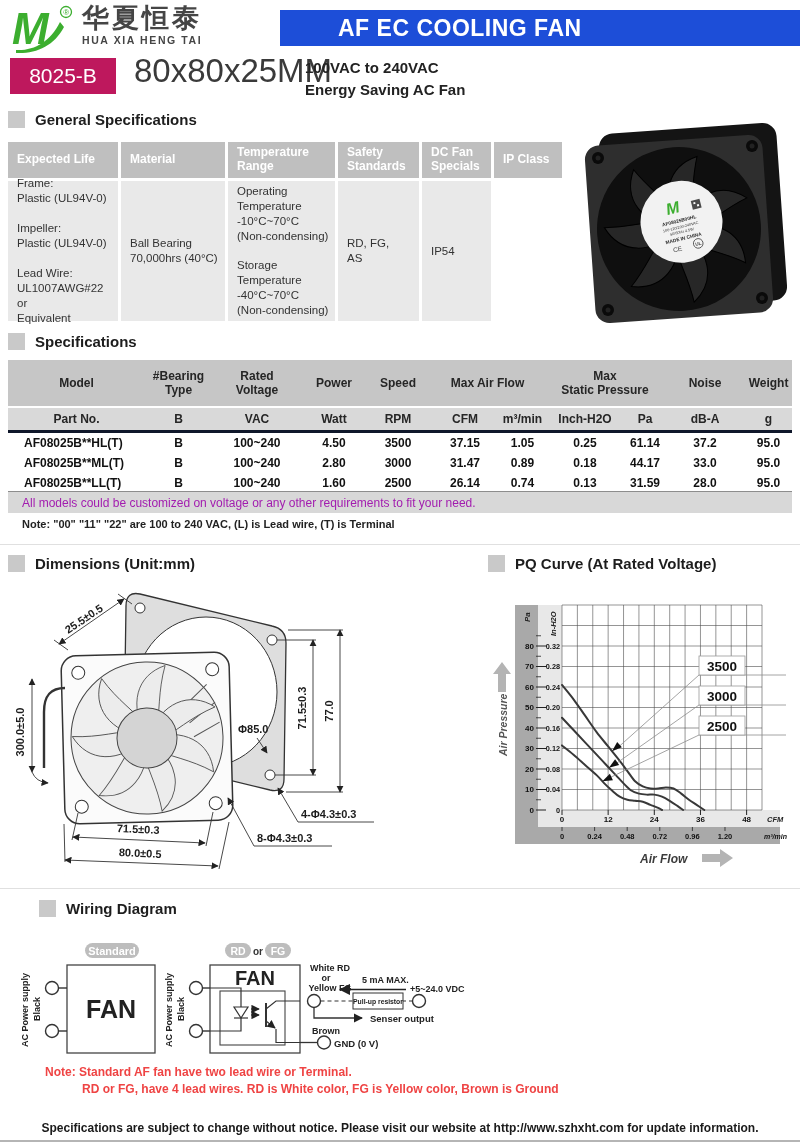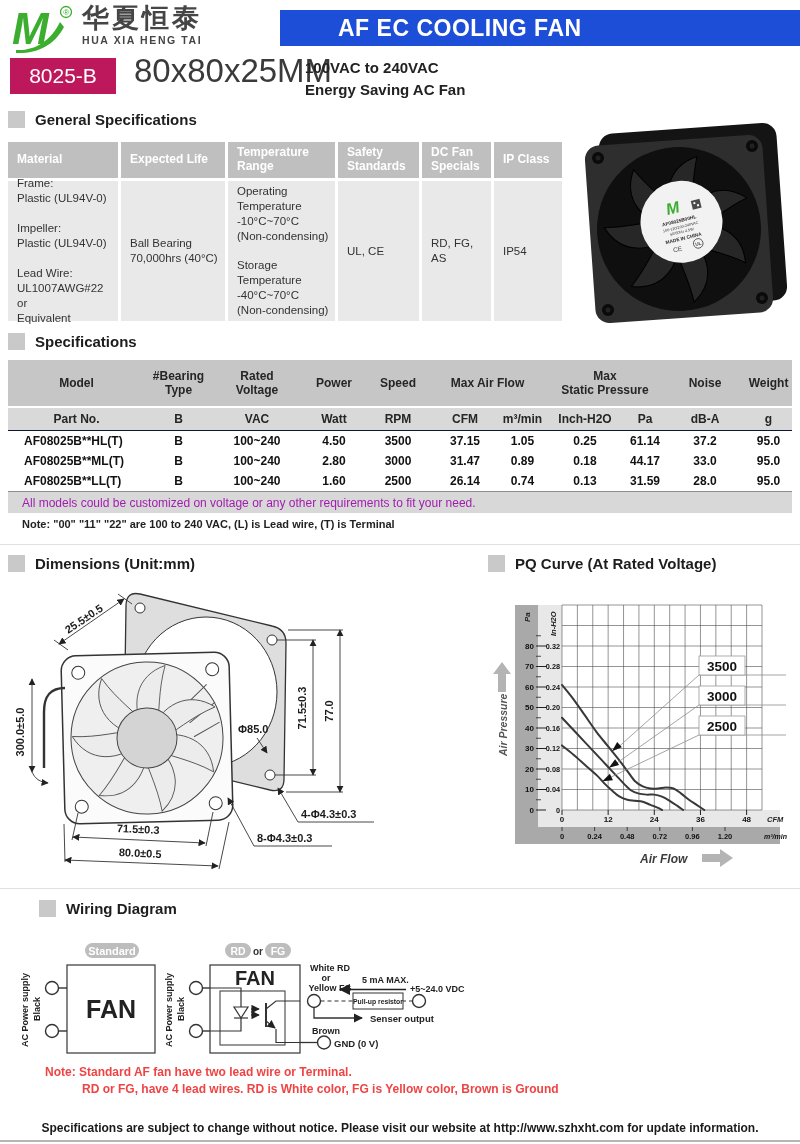--- a/index.html
+++ b/index.html
@@ -25,21 +25,21 @@
   #gen-table .gh{background:#bfbfbf;color:#fff;font-size:12px;font-weight:bold;display:flex;align-items:center;
     padding:0 0 0 9px;height:36px;white-space:pre-line;line-height:1.15;}
   #gen-table .gb{background:#e9e9e9;color:#333;font-size:11.5px;display:flex;align-items:center;
     padding:6px 4px 6px 9px;height:128px;white-space:pre-line;line-height:1.3;}
   
   #spec-table{left:8px;top:360px;width:784px;border-collapse:collapse;table-layout:fixed;}
   #spec-table th,#spec-table td{font-size:12px;padding:0;}
   #spec-table tr.h1 th{background:#c6c6c6;color:#262626;font-weight:bold;height:46px;vertical-align:middle;
     text-align:center;white-space:pre-line;line-height:1.2;border-bottom:2px solid #fff;}
   #spec-table tr.h2 th{background:#d9d9d9;color:#262626;font-weight:bold;height:22px;text-align:center;
-    border-bottom:1px solid #0f172a;}
+    border-bottom:3px solid #0f172a;}
   #spec-table tbody td{height:20px;font-weight:bold;color:#111;text-align:center;}
   #spec-table tbody td.cell-model{text-align:left;padding-left:16px;}
   #cust-band{left:8px;top:491px;width:784px;height:22px;background:#d8d8d8;font-size:12px;color:#a21caf;
     line-height:22px;padding-left:14px;box-sizing:border-box;border-top:1px solid #8d8d8d;}
   #spec-note{left:8px;top:518px;font-size:11px;font-weight:600;color:#222;padding-left:14px;}
   .divider{left:0;width:800px;height:1px;background:#e0e0e0;}
   
   svg{font-family:"Liberation Sans",sans-serif;}
   #wiring-notes{left:45px;top:1064px;font-size:12px;font-weight:700;color:#ef4444;line-height:1.45;}
   #wiring-notes .n2{padding-left:37px;}
@@ -112,22 +112,22 @@
       <circle cx="38" cy="200" r="6" fill="#0a0a0a"></circle>
         <circle cx="38" cy="200" r="2.5" fill="#222"></circle>
     </g>
   </svg>
 
   <div class="sec abs" style="left:8px;top:111px;">
     <div class="sq"></div>
     <b>General Specifications</b>
   </div>
   <div id="gen-table" class="abs">
+    <div class="gh">Expected Life</div>
     <div class="gh">Material</div>
-    <div class="gh">Expected Life</div>
     <div class="gh">Temperature
 Range</div>
     <div class="gh">Safety
 Standards</div>
     <div class="gh">DC Fan
 Specials</div>
     <div class="gh">IP Class</div>
     <div class="gb">Frame:
 Plastic (UL94V-0)
 
@@ -141,21 +141,20 @@
 70,000hrs (40°C)</div>
     <div class="gb">Operating
 Temperature
  -10°C~70°C
 (Non-condensing)
 
 Storage
 Temperature
  -40°C~70°C
 (Non-condensing)</div>
-    <div class="gb">UL, CE</div>
     <div class="gb">RD, FG,
 AS</div>
     <div class="gb">IP54</div>
   </div>
 
   <div class="sec abs" style="left:8px;top:333px;">
     <div class="sq"></div>
     <b>Specifications</b>
   </div>
   <table id="spec-table" class="abs">

